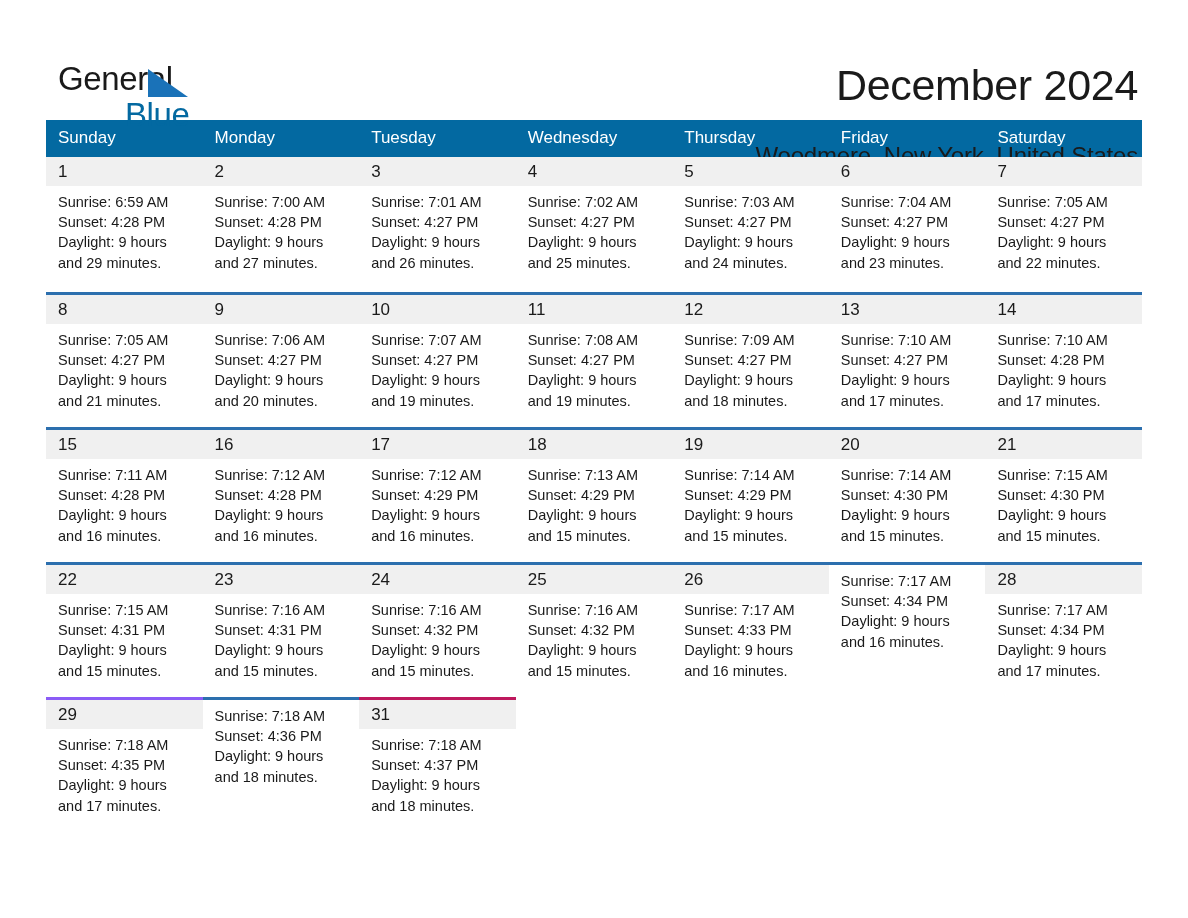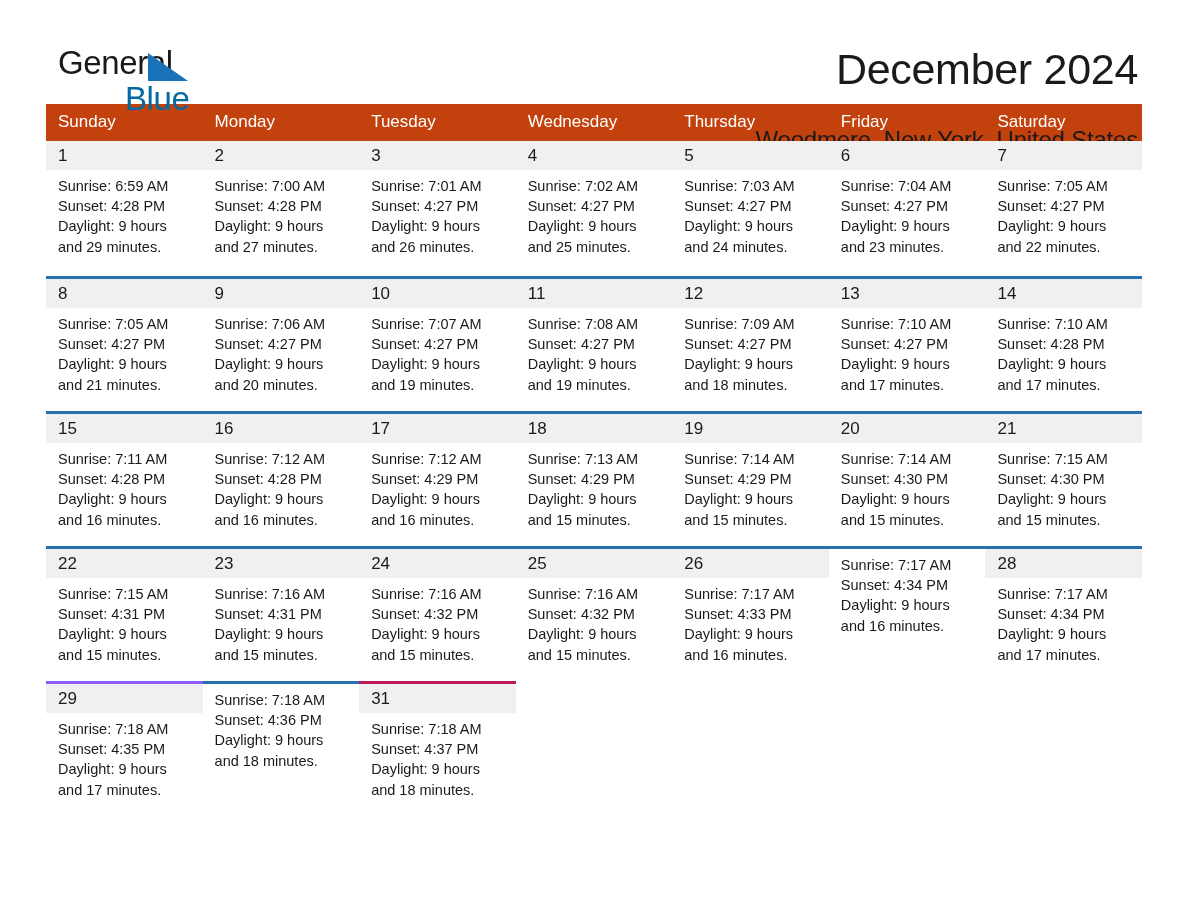--- a/index.html
+++ b/index.html
@@ -12,21 +12,21 @@
     height: 918px;
     font-family: "Liberation Sans", sans-serif;
     color: #1a1a1a;
     overflow: hidden;
   }
   .page {
     position: relative;
     width: 1188px;
     height: 918px;
     box-sizing: border-box;
-    padding: 0 46px;
+    padding: 16px 46px;
   }
 
   
   .header {
     display: flex;
     align-items: flex-start;
     justify-content: space-between;
     padding-top: 44px;
     height: 90px;
     box-sizing: border-box;
@@ -84,21 +84,21 @@
   }
 
   
   .calendar {
     margin-top: 14px;
     width: 1096px;
   }
   .dow-row {
     display: grid;
     grid-template-columns: repeat(7, 1fr);
-    background: #c2410c;
+    background: #0369a1;
   }
   .dow {
     color: #ffffff;
     font-size: 17px;
     line-height: 20px;
     padding: 8px 0 9px 12px;
     box-sizing: border-box;
     font-weight: 400;
   }
   .week {

